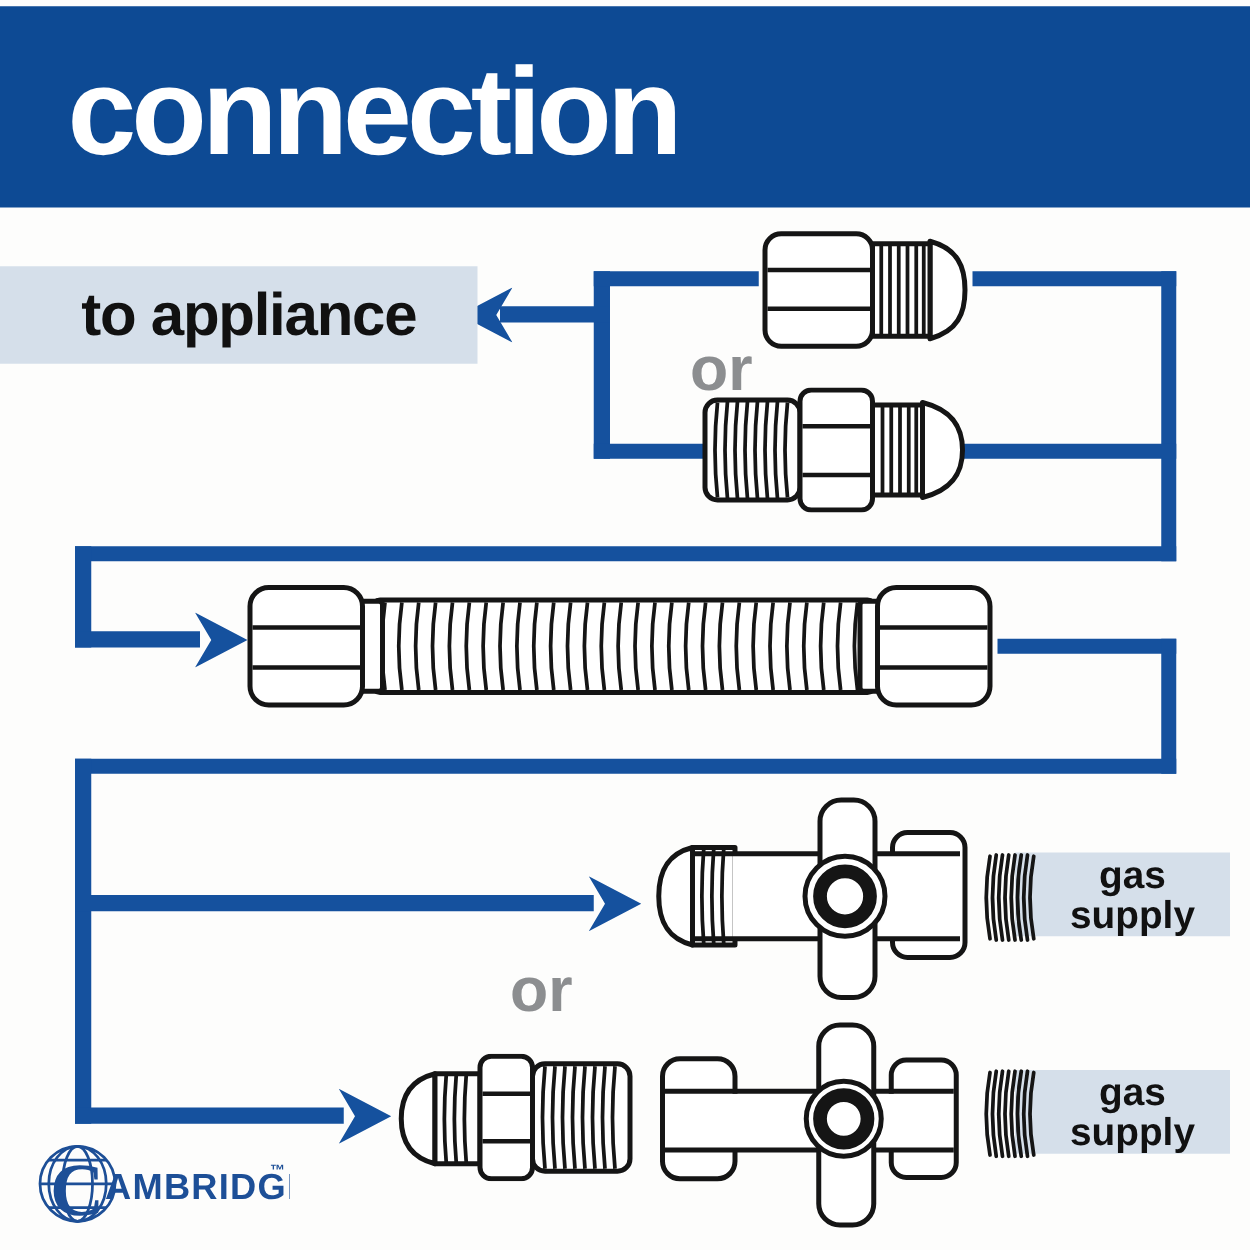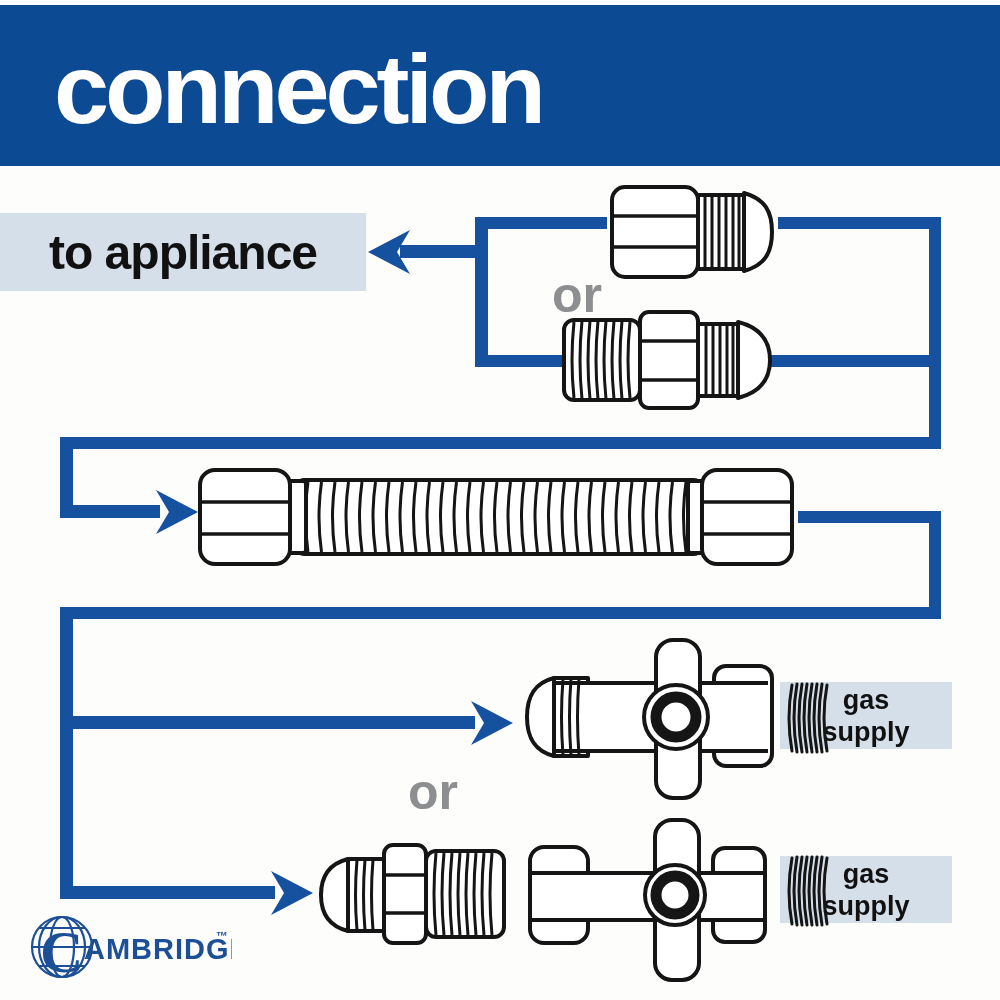--- a/index.html
+++ b/index.html
@@ -21,25 +21,25 @@
     position:absolute;left:54px;top:0;height:161px;line-height:168px;
     color:#ffffff;font-size:99px;font-weight:900;letter-spacing:-4px;white-space:nowrap;
   }
 
   .seg{position:absolute;background:var(--line-blue);}
   .ah{position:absolute;}
   .ah polygon{fill:var(--line-blue);}
 
   .label-box{
     position:absolute;background:var(--label-bg);color:var(--label-text);
-    font-weight:800;text-align:center;
+    font-weight:800;text-align:center;padding-left:16px;
   }
   #to-appliance{left:0;top:213px;width:366px;height:78px;font-size:48px;line-height:80px;letter-spacing:-1px;}
 
-  .gas-box{left:780px;width:172px;height:67px;font-size:27px;line-height:32px;padding-top:2px;box-sizing:border-box;}
+  .gas-box{left:812px;width:172px;height:67px;font-size:31px;line-height:32px;padding-top:2px;box-sizing:border-box;}
   #gas-box-1{top:682px;}
   #gas-box-2{top:856px;}
 
   .muted{position:absolute;color:var(--muted-gray);font-weight:700;}
   #or-1{left:552px;top:266px;font-size:50px;}
   #or-2{left:408px;top:763px;font-size:50px;}
   #connector-label{left:196px;top:548px;width:600px;text-align:center;font-size:47px;letter-spacing:1px;}
 
   .art{position:absolute;}
   .art path,.art rect,.art line,.art circle{vector-effect:non-scaling-stroke;}

